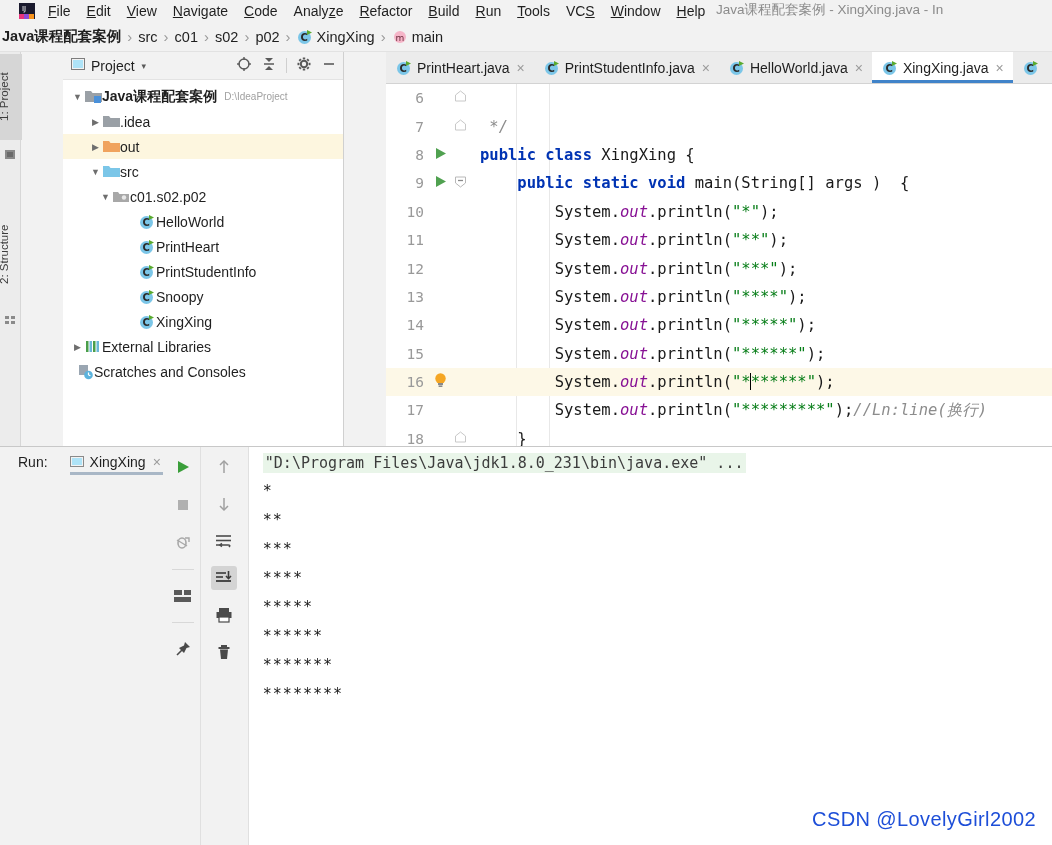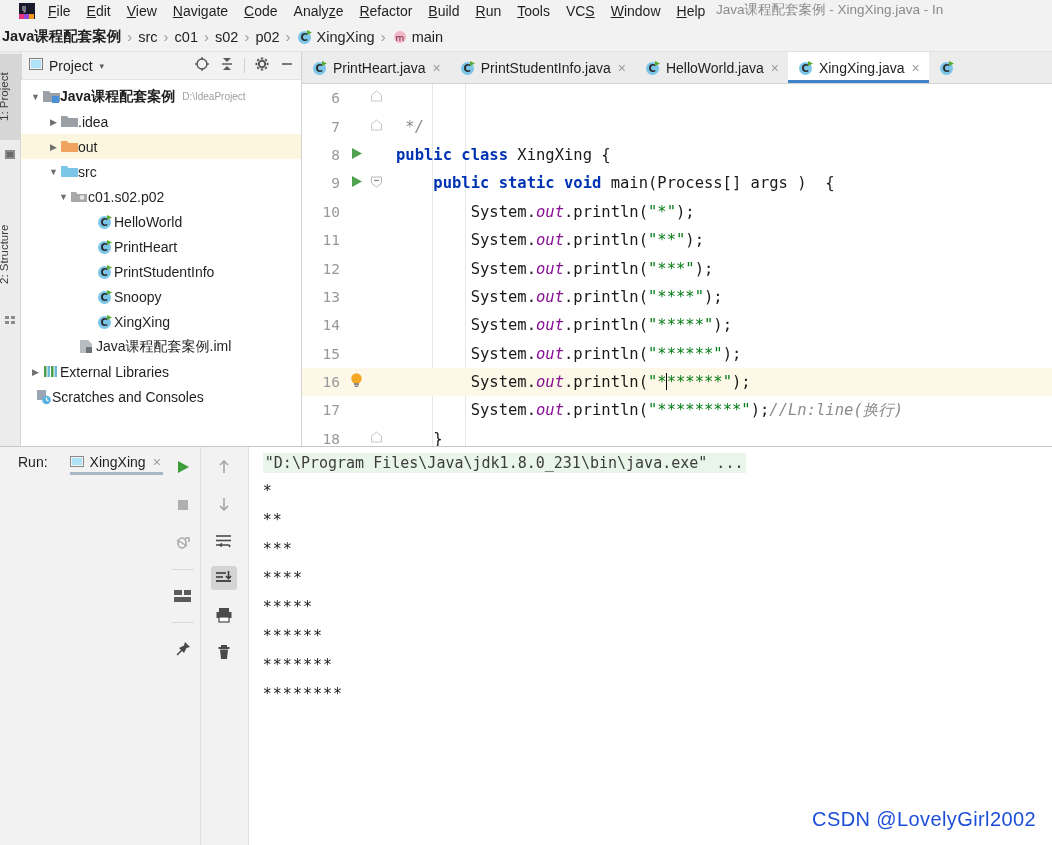--- a/index.html
+++ b/index.html
@@ -33,21 +33,21 @@
   .navbar {
     height: 30px; background: #f2f2f2; display: flex; align-items: center;
     padding-left: 2px; border-bottom: 1px solid #e2e2e2; flex: 0 0 30px;
   }
   .crumb { display: flex; align-items: center; font-size: 14.5px; color: #1f1f1f; white-space: nowrap; }
   .crumb.bold { font-weight: bold; }
   .crumb-sep { color: #9a9a9a; margin: 0 6px; font-size: 15px; }
   .crumb-ico { margin-right: 4px; display:inline-flex; }
 
   
-  .middle { display: flex; flex: 0 0 394px; height: 394px; overflow: hidden; }
+  .middle { display: flex; flex: 0 0 394px; height: 394px; overflow: hidden; gap: 42px; }
 
   
   .stripe {
     width: 21px; background: #ececec; border-right: 1px solid #d7d7d7;
     position: relative; flex: 0 0 21px;
   }
   .stripe-tab {
     position: absolute; left: -2px; width: 24px;
     writing-mode: vertical-rl; transform: rotate(180deg);
     font-size: 11.5px; color: #3c3c3c; white-space: nowrap; text-align: center;
@@ -390,30 +390,20 @@
             <span class="tarrow"></span>
             <span class="ticon" style="display: inline-flex; align-items: center;">
               <svg width="16" height="16">
                 <circle cx="7.5" cy="8.5" r="6.5" fill="#7bc6e8"></circle>
                 <text x="3.5" y="12" font-size="10" font-weight="bold" fill="#2b2b2b" font-family="DejaVu Sans">C</text>
                 <polygon points="10,1 15,3.5 10,6" fill="#5aaa2f"></polygon>
               </svg>
             </span>
             <span class="tlabel">XingXing</span>
           </div>
-          <div class="trow" style="padding-left: 44px;">
-            <span class="tarrow"></span>
-            <span class="ticon" style="display: inline-flex; align-items: center;">
-              <svg width="16" height="15">
-                <path d="M1 1 L9 1 L13 5 L13 14 L1 14 Z" fill="#b8bdc2"></path>
-                <rect x="7" y="8" width="6" height="6" fill="#6e7478"></rect>
-              </svg>
-            </span>
-            <span class="tlabel">Java课程配套案例.iml</span>
-          </div>
           <div class="trow" style="padding-left: 8px;">
             <span class="tarrow right"></span>
             <span class="ticon" style="display: inline-flex; align-items: center;">
               <svg width="17" height="15">
                 <rect x="1" y="2" width="2.5" height="11" fill="#4a9e4a"></rect>
                 <rect x="4.5" y="2" width="2.5" height="11" fill="#6bb8d8"></rect>
                 <rect x="8" y="2" width="2.5" height="11" fill="#4a9e4a"></rect>
                 <rect x="11.5" y="2" width="2.5" height="11" fill="#6bb8d8"></rect>
               </svg>
             </span>
@@ -523,21 +513,21 @@
               <span class="lnum">9</span>
               <span class="grun"><span style="display: inline-flex; align-items: center;">
                   <svg width="13" height="13">
                     <polygon points="2,1 12,6.5 2,12" fill="#50a150"></polygon>
                   </svg>
                 </span></span>
               <span class="gfold"><svg width="13" height="13">
                   <path d="M1.5 2 L11.5 2 L11.5 8 L6.5 12 L1.5 8 Z" fill="#fff" stroke="#b8b8b8"></path>
                   <line x1="4" y1="5.5" x2="9" y2="5.5" stroke="#8a8a8a" stroke-width="1.3"></line>
                 </svg></span>
-              <span class="ctext"><span>    </span><span class="kw">public static void </span><span style="color: rgb(26, 26, 26);">main</span><span>(Process[] args )  {</span></span>
+              <span class="ctext"><span>    </span><span class="kw">public static void </span><span style="color: rgb(26, 26, 26);">main</span><span>(String[] args )  {</span></span>
             </div>
             <div class="cline">
               <span class="lnum">10</span>
               <span class="grun"></span>
               <span class="gfold"></span>
               <span class="ctext"><span>        System.</span><span class="fld">out</span><span>.println(</span><span class="str">"*"</span><span>);</span></span>
             </div>
             <div class="cline">
               <span class="lnum">11</span>
               <span class="grun"></span>

